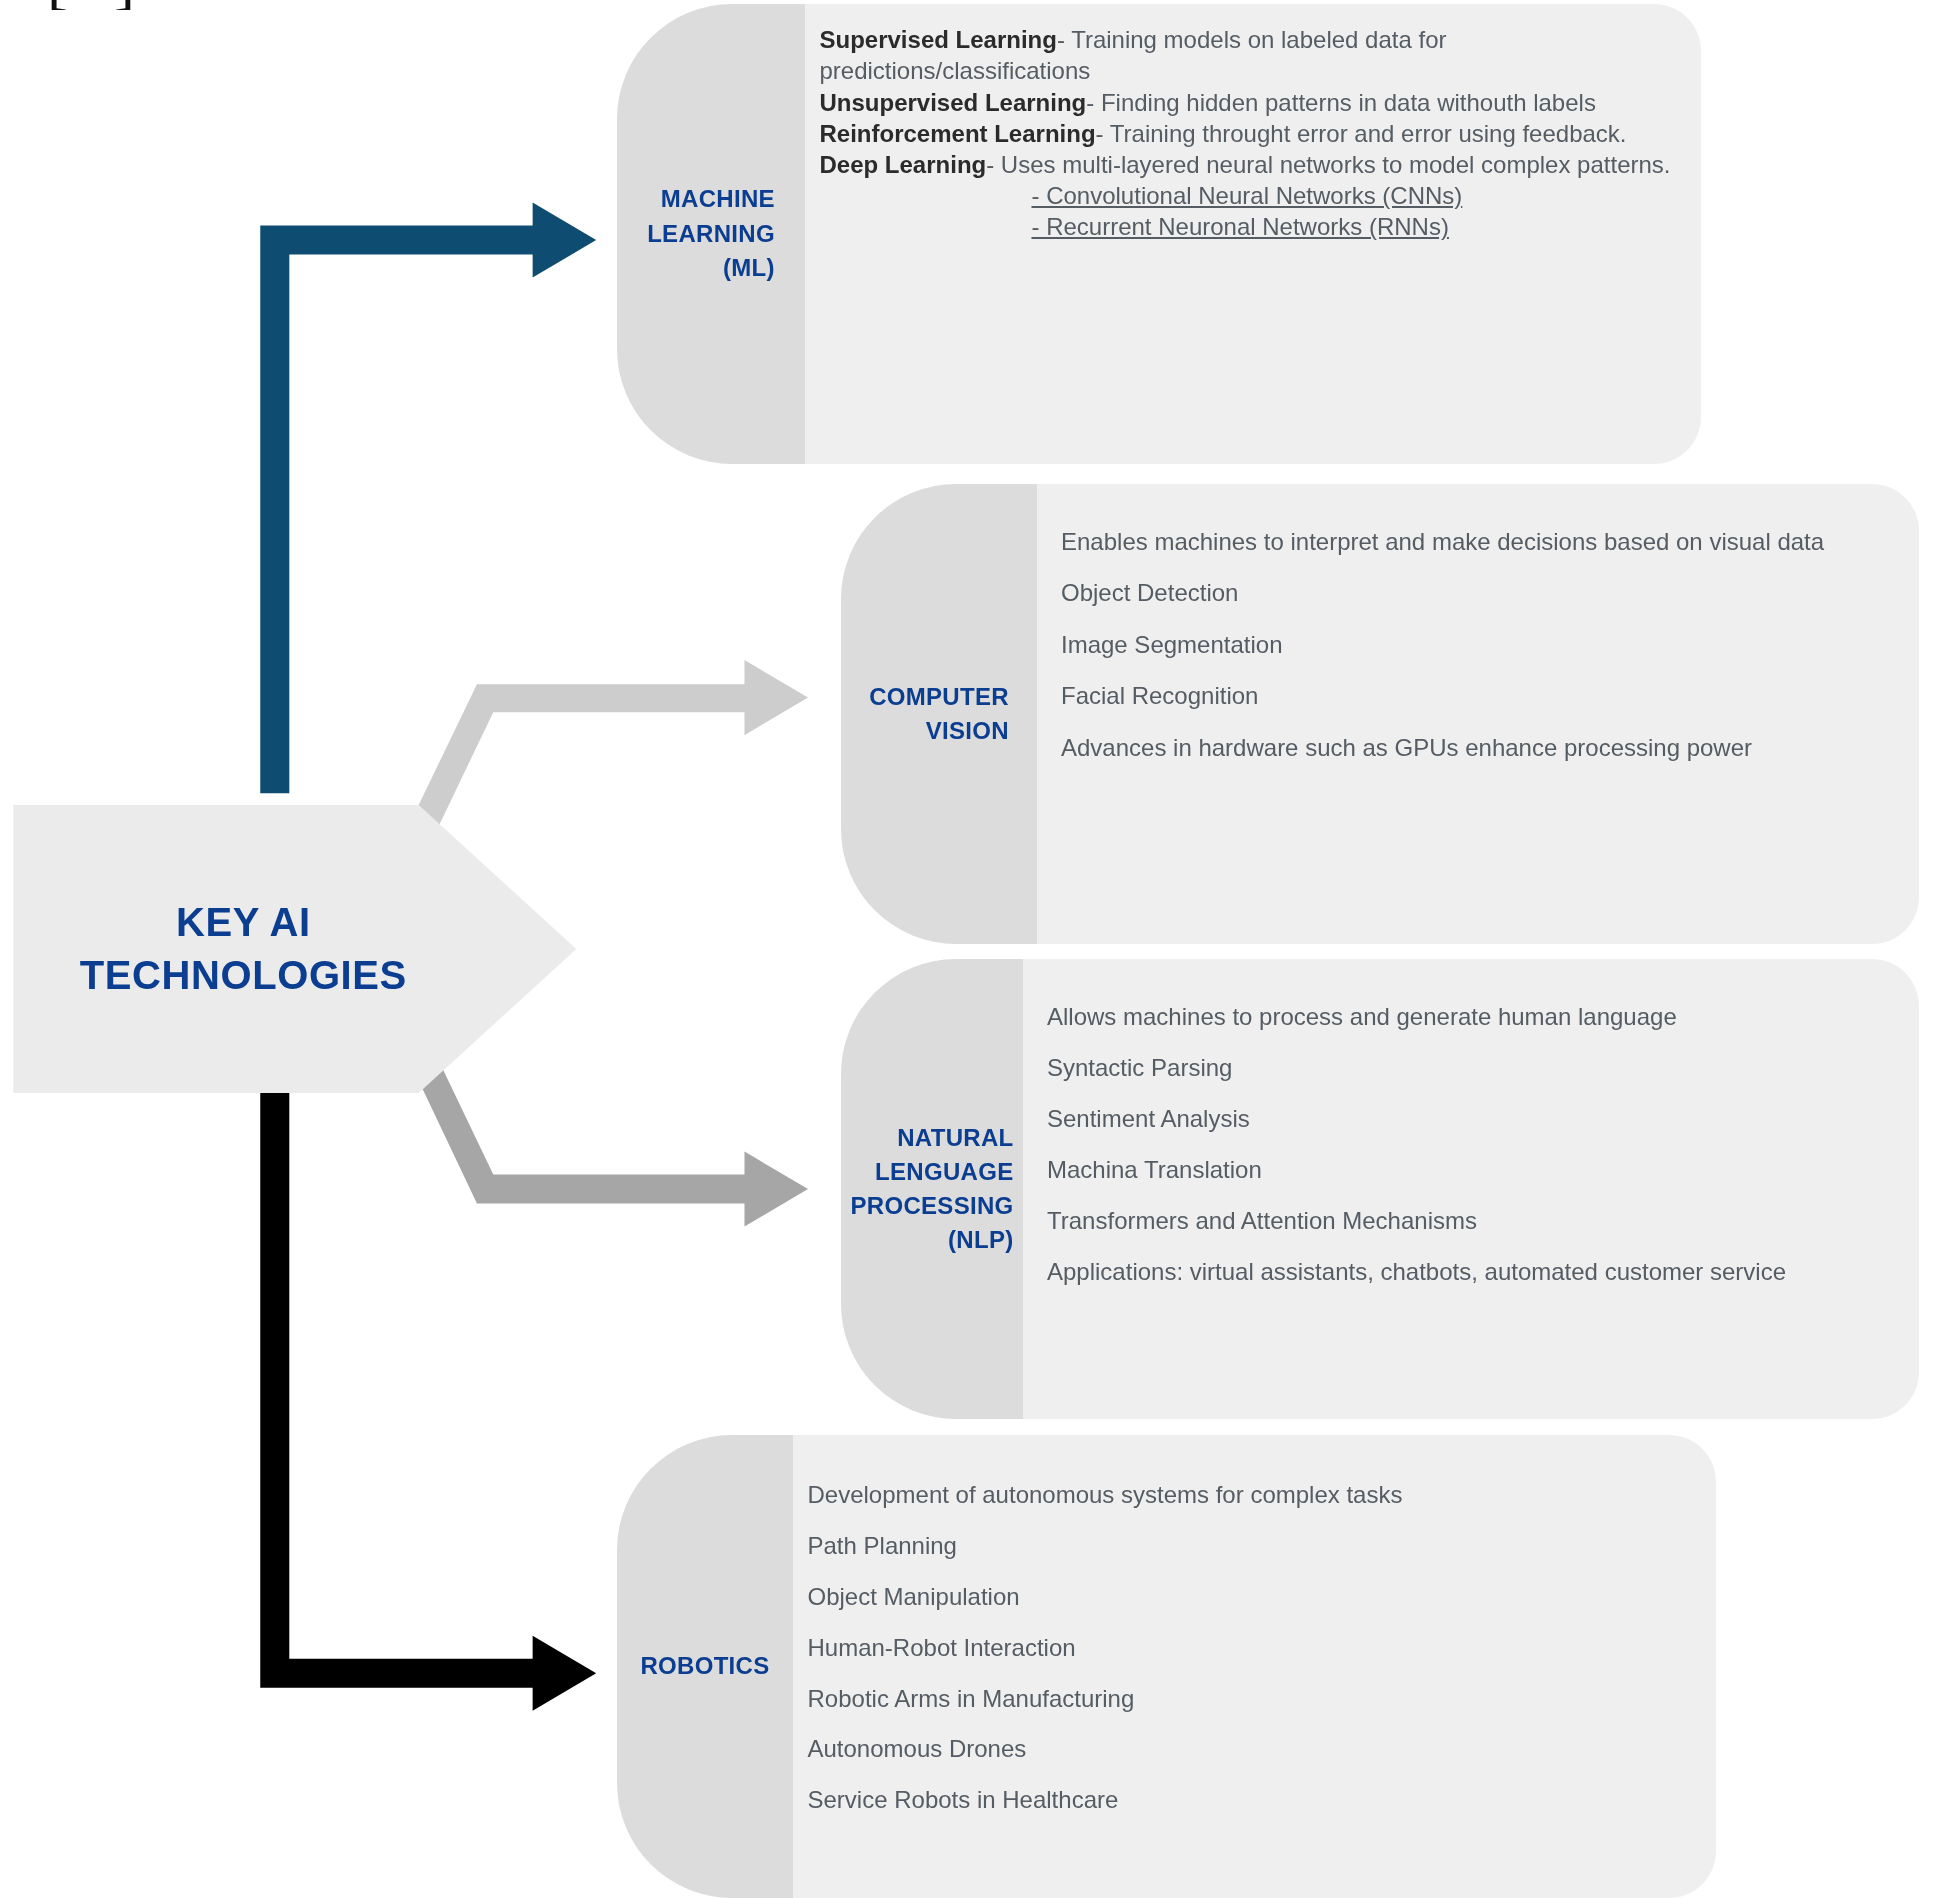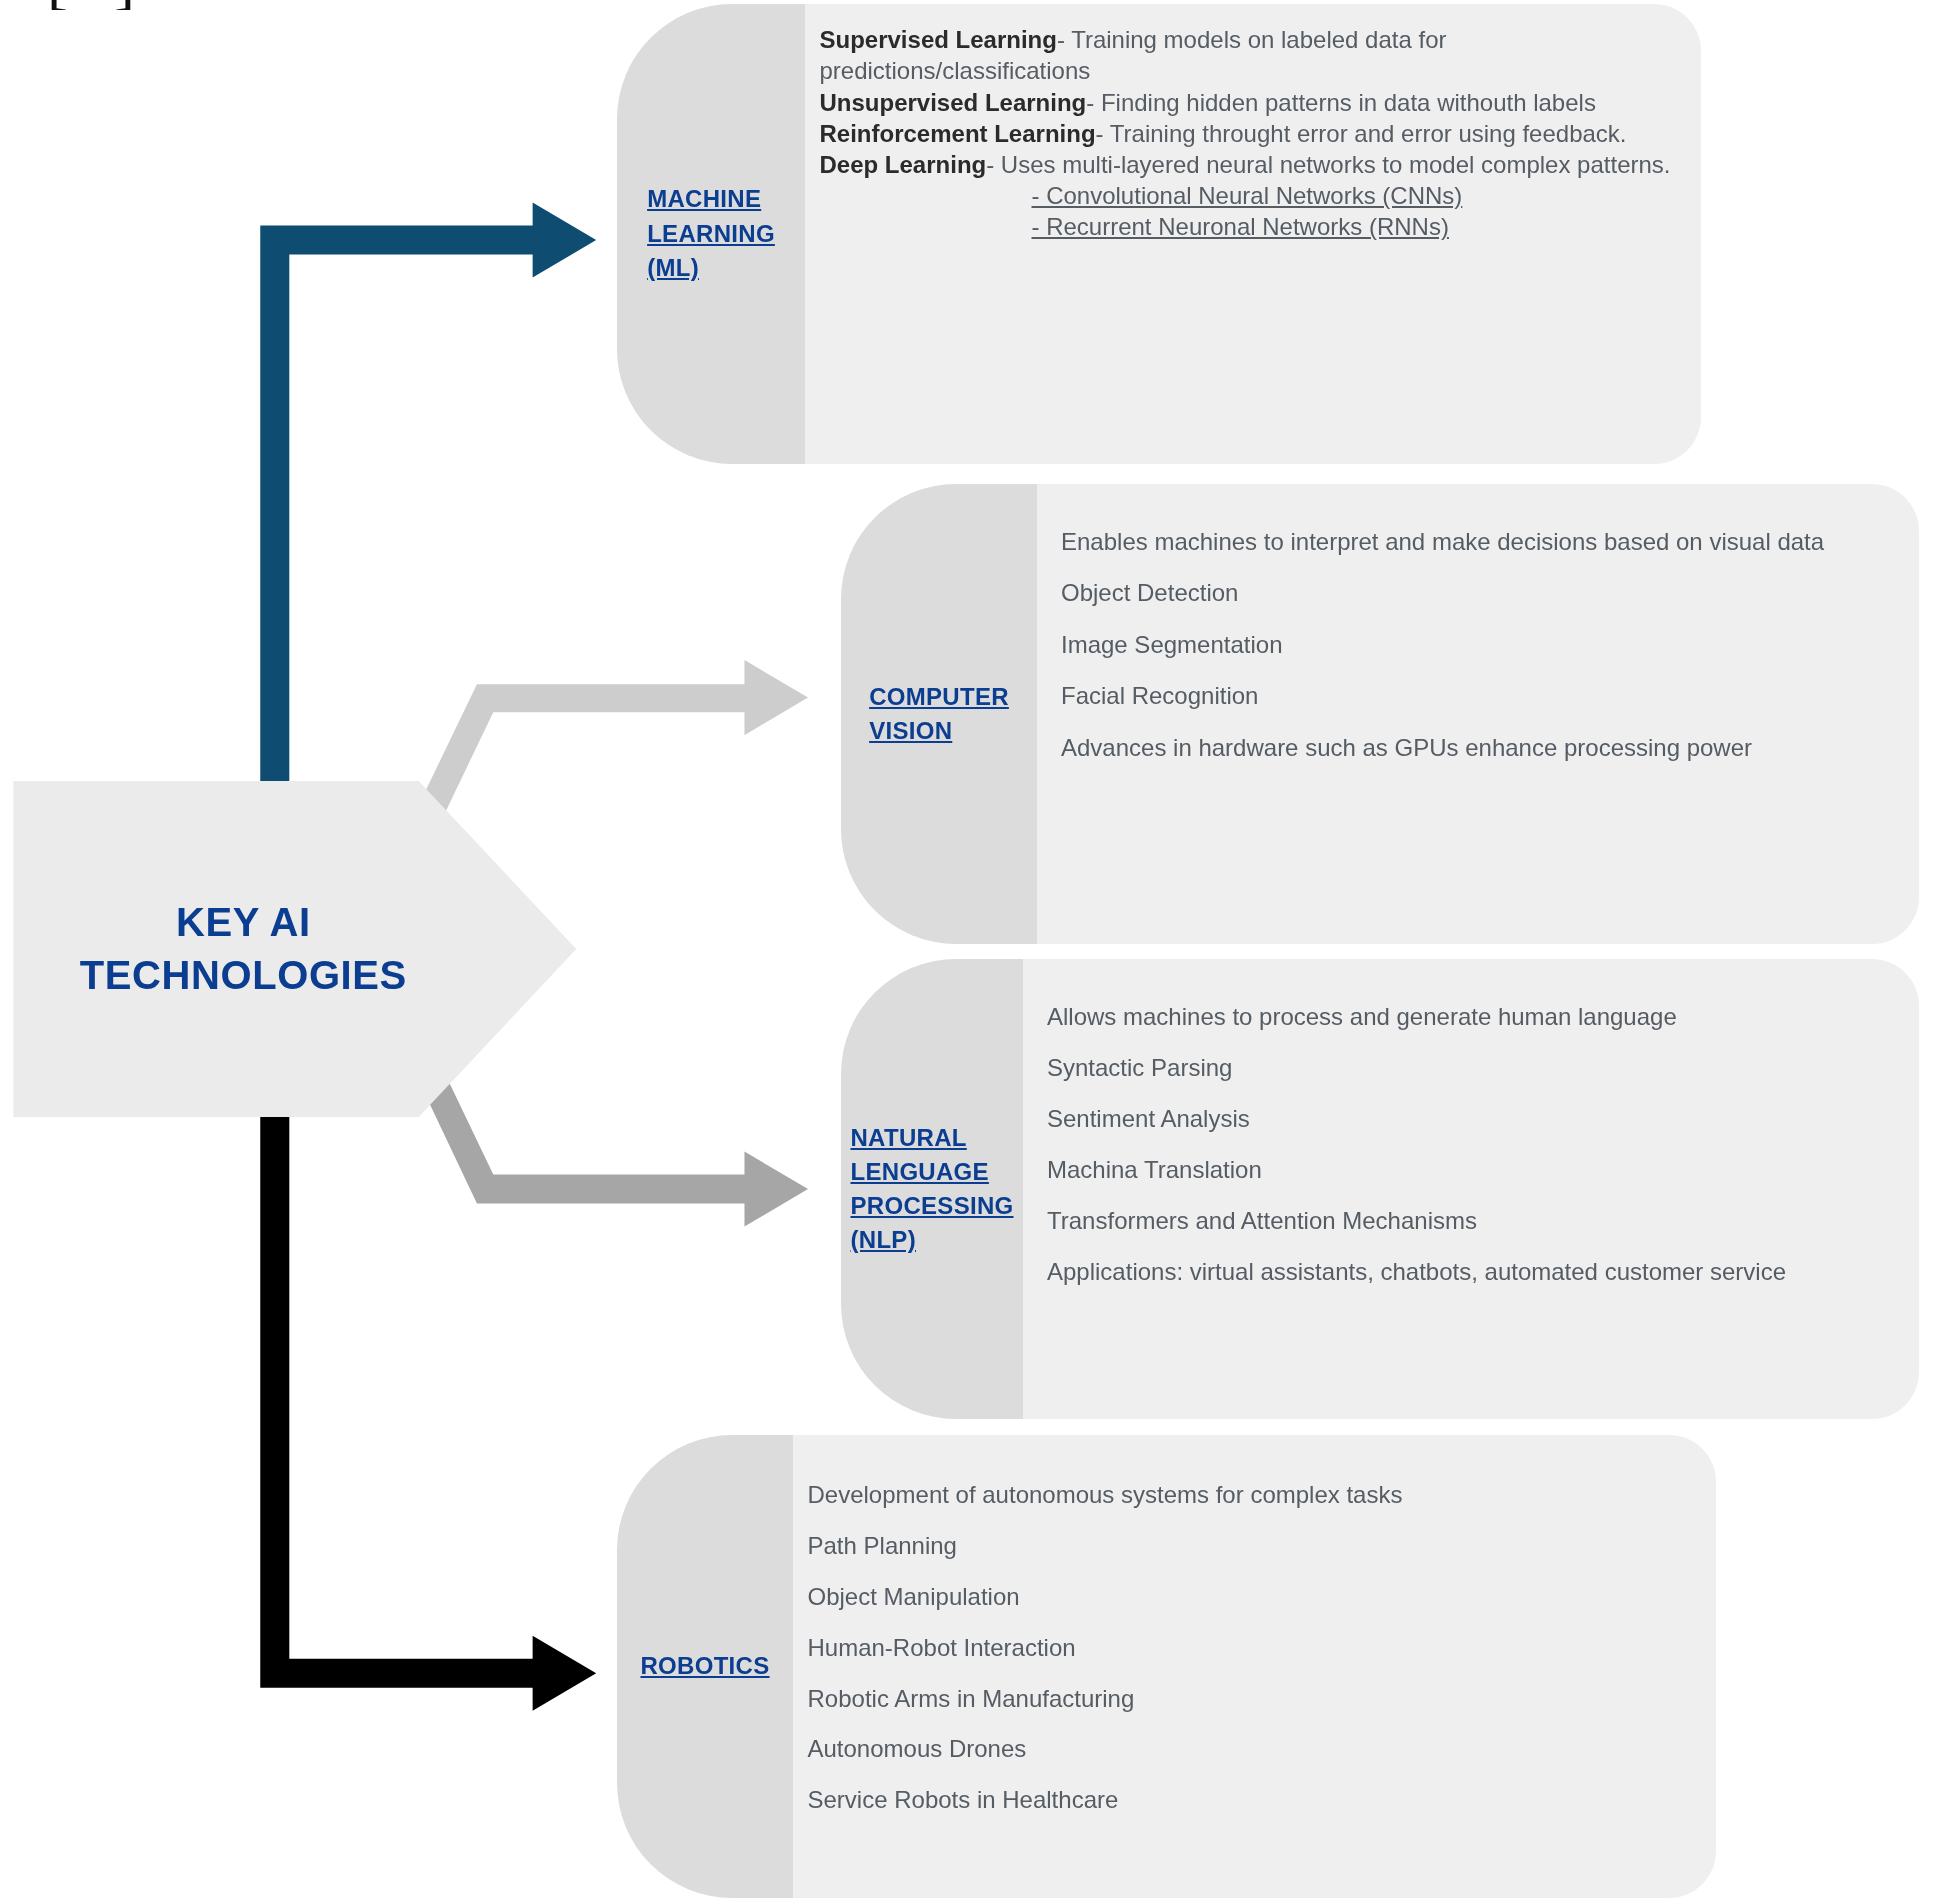--- a/index.html
+++ b/index.html
@@ -46,23 +46,23 @@
   }
   #bracket-left  { left: 47px;  width: 24px; }
   #bracket-right { left: 114px; width: 24px; }
   .bracket-mark span { display: block; margin-top: -50px; }
 
   
   #key-pentagon {
     position: absolute;
     z-index: 3;
     left: 13.3px;
-    top: 781px;
+    top: 805px;
     width: 563px;
-    height: 336px;
+    height: 288px;
     background: #ebebeb;
     -webkit-clip-path: polygon(0 0, 72% 0, 100% 50%, 72% 100%, 0 100%);
     clip-path: polygon(0 0, 72% 0, 100% 50%, 72% 100%, 0 100%);
     display: flex;
     align-items: center;
     justify-content: flex-start;
   }
   #key-pentagon .ptext {
     width: 460px;
     text-align: center;
@@ -87,24 +87,23 @@
     display: flex;
     align-items: center;
     justify-content: center;
     flex: 0 0 auto;
   }
   .card-label .ltext {
     color: #0b3d91;
     font-weight: bold;
     font-size: 24px;
     line-height: 1.42;
-    text-align: left;
+    text-align: right;
     letter-spacing: 0.3px;
     padding: 0 6px;
-    text-decoration: underline;
   }
   .card-body {
     background: #efefef;
     border-top-right-radius: 47px;
     border-bottom-right-radius: 47px;
     flex: 1 1 auto;
     box-sizing: border-box;
   }
   .card-body .blines {
     color: #555c63;

